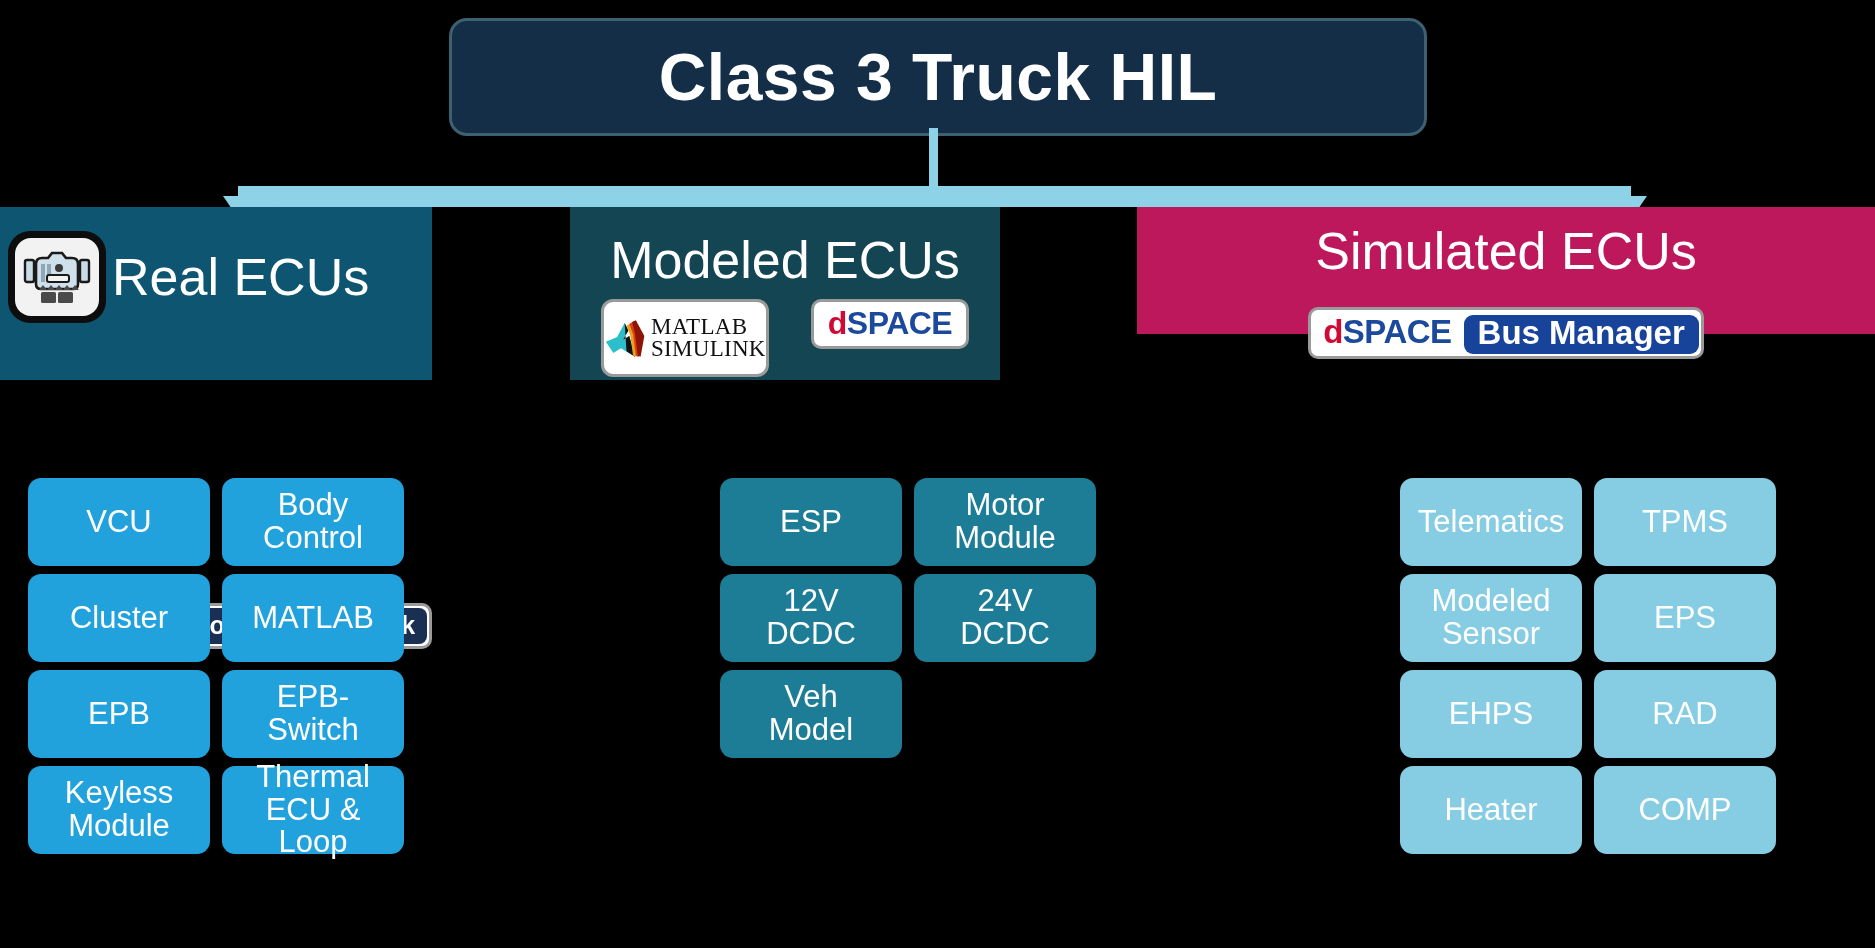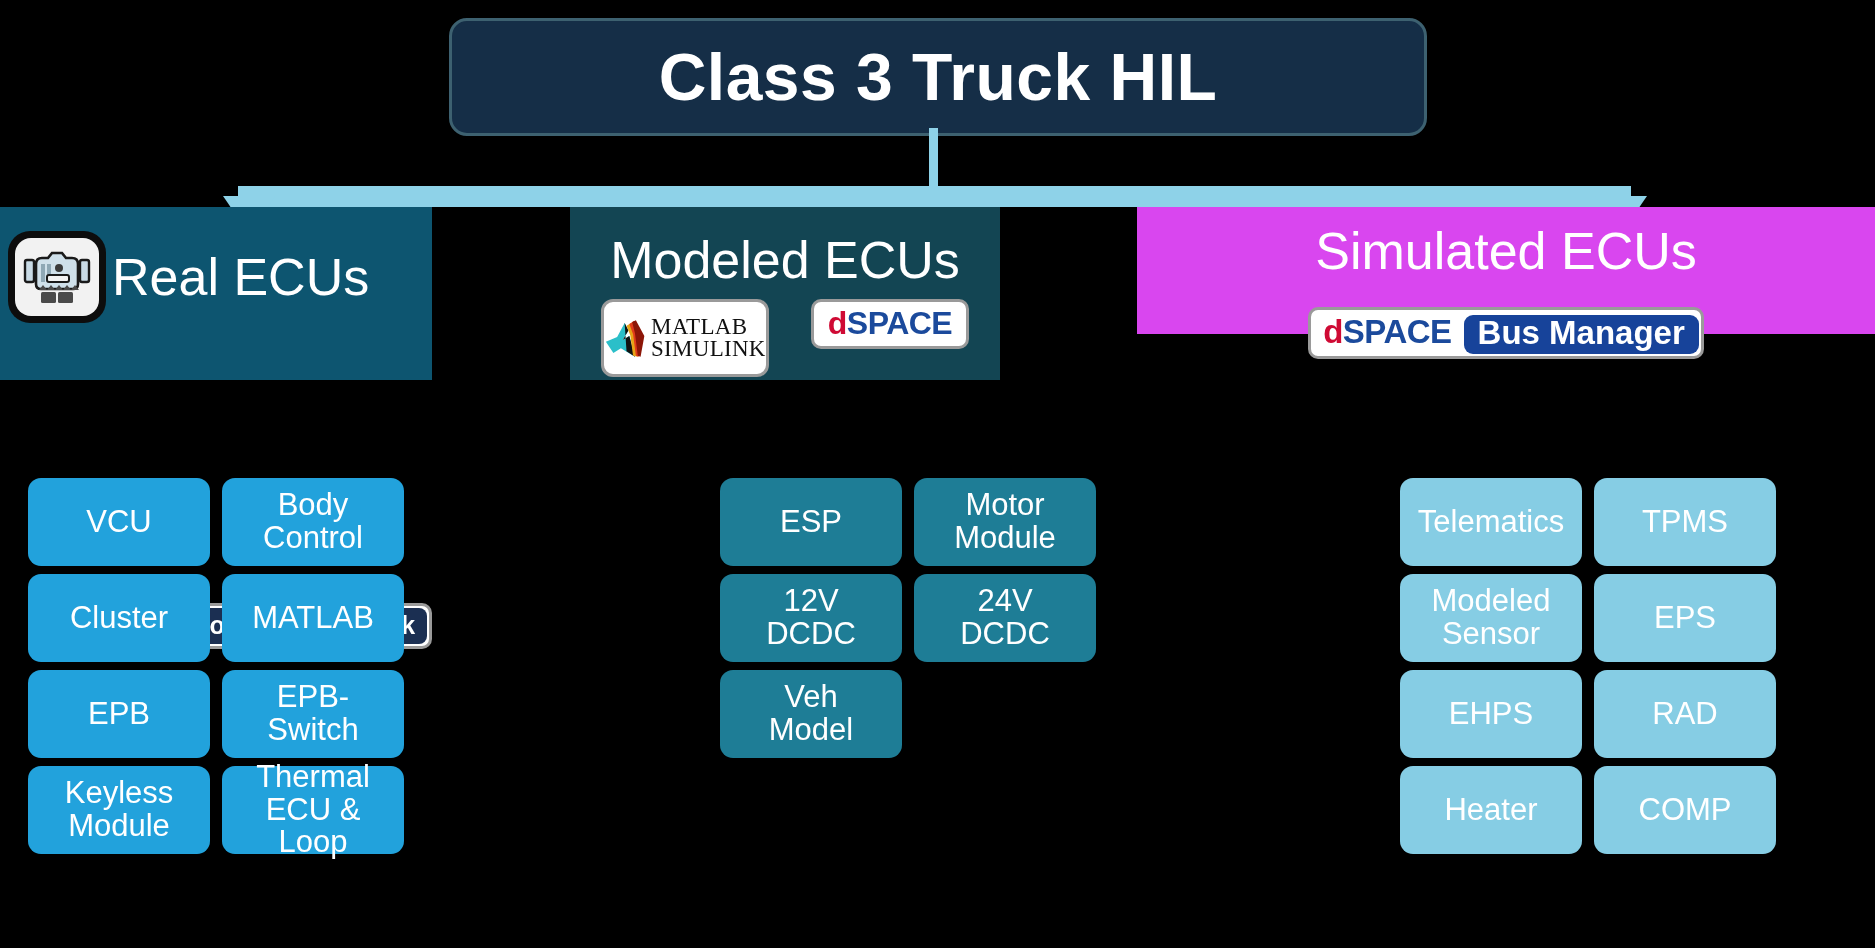--- a/index.html
+++ b/index.html
@@ -113,21 +113,21 @@
     position: absolute; left: 0; top: 18px; width: 430px; text-align: center; margin-top: 9px;
   }
   #col-modeled .logo-row {
     position: absolute; left: 0; top: 92px; width: 430px;
     display: flex; justify-content: center; gap: 42px;
   }
 
   
   #col-sim { left: 1137px; top: 207px; width: 738px; }
   #col-sim .col-header {
-    width: 738px; height: 127px; background: #d946ef;
+    width: 738px; height: 127px; background: #be185d;
   }
   #col-sim .hdr-title-wrap {
     position: absolute; left: 0; top: 18px; width: 738px; text-align: center;
   }
   #col-sim .logo-row {
     position: absolute; left: 0; top: 100px; width: 738px;
     display: flex; justify-content: center;
   }
 
   

